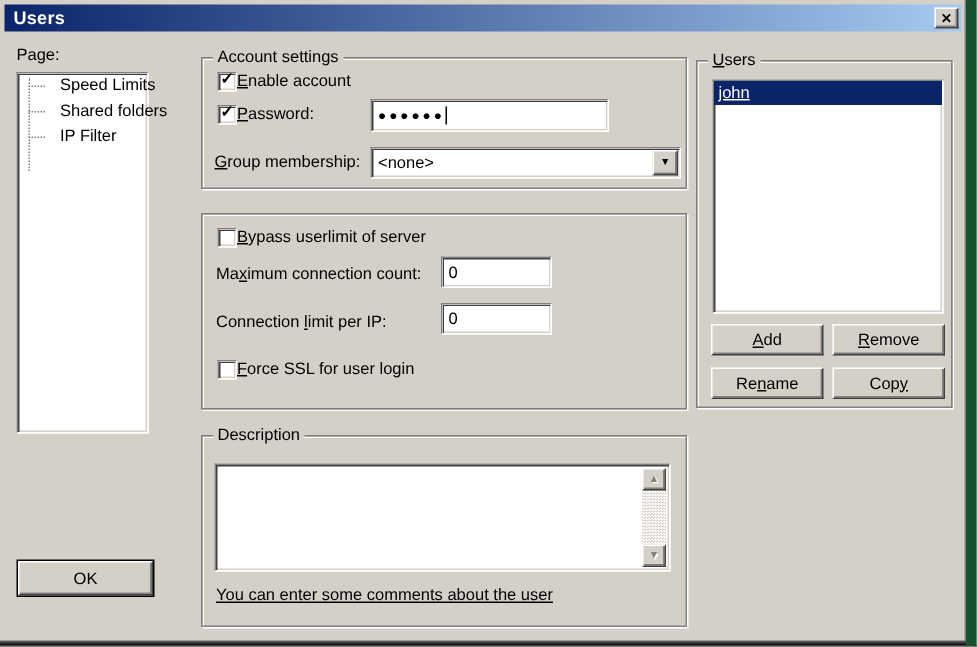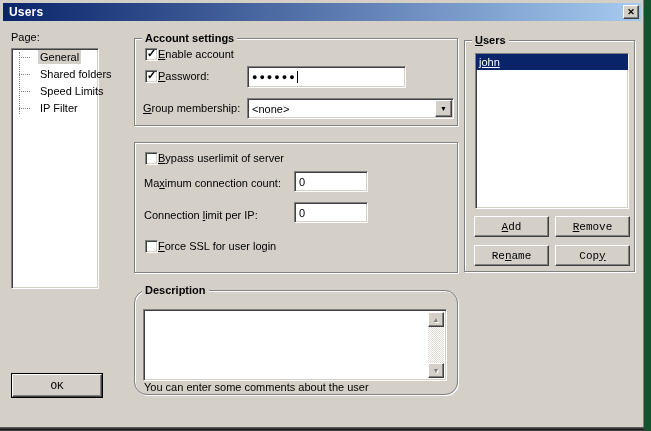--- a/index.html
+++ b/index.html
@@ -37,31 +37,31 @@
   
   .sunken {
     background:#fff;
     border:1px solid; border-color:#808080 #ffffff #ffffff #808080;
     box-shadow: inset 1px 1px 0 #404040, inset -1px -1px 0 #d4d0c8;
   }
   .btn {
     position:absolute; background:#d4d0c8;
     border:1px solid; border-color:#ffffff #404040 #404040 #ffffff;
     box-shadow: inset -1px -1px 0 #808080;
-    font-family:Liberation Mono, monospace; font-size:11px; color:#000;
+    font-family:Liberation Sans, sans-serif; font-size:11px; color:#000;
     display:flex; align-items:center; justify-content:center; cursor:default;
   }
   .btn.default { box-shadow: inset -1px -1px 0 #808080, 0 0 0 1px #000; }
   .groupbox {
     position:absolute;
     border:1px solid #808080;
     box-shadow: 1px 1px 0 #ffffff, inset 1px 1px 0 #ffffff;
   }
   .groupbox > .legend {
-    position:absolute; top:-7px; left:7px; background:#d4d0c8; padding:0 3px; line-height:13px;font-weight:bold;
+    position:absolute; top:-7px; left:7px; background:#d4d0c8; padding:0 3px; line-height:13px;
   }
   .label { position:absolute; white-space:nowrap; }
   
   .checkrow { position:absolute; display:flex; align-items:flex-start; cursor:default; }
   .checkbox {
     width:13px; height:13px; background:#fff; flex:none;
     border:1px solid; border-color:#808080 #ffffff #ffffff #808080;
     box-shadow: inset 1px 1px 0 #404040, inset -1px -1px 0 #d4d0c8;
     display:flex; align-items:center; justify-content:center;
   }
@@ -115,31 +115,27 @@
   <div class="titlebar">
     <span class="title">Users</span>
     <div class="close-btn">
       <span>✕</span>
     </div>
   </div>
 
   <div class="label" style="left:11px; top:31px;">Page:</div>
   <div class="treebox sunken">
     <div class="tree-vline"></div>
-    <div class="tree-item selected">
+    <div class="tree-item">
       <span class="tree-stub"></span>
-      <span class="ti-label">General</span>
+      <span class="ti-label">Speed Limits</span>
     </div>
     <div class="tree-item">
       <span class="tree-stub"></span>
       <span class="ti-label">Shared folders</span>
-    </div>
-    <div class="tree-item">
-      <span class="tree-stub"></span>
-      <span class="ti-label">Speed Limits</span>
     </div>
     <div class="tree-item">
       <span class="tree-stub"></span>
       <span class="ti-label">IP Filter</span>
     </div>
   </div>
 
   <div class="btn default" style="left:12px; top:362px; width:90px; height:23px;margin-top:12px;">
     <span>OK</span>
   </div>
@@ -196,34 +192,34 @@
     </div>
 
     <div class="checkrow" style="left:10px; top:97px;">
       <span class="checkbox">
         
       </span>
       <span class="cb-label"><u>F</u>orce SSL for user login</span>
     </div>
   </div>
 
-  <div class="groupbox" style="left:134px; top:290px; width:324px; height:105px;border-radius:13px;">
+  <div class="groupbox" style="left:134px; top:290px; width:324px; height:128px;">
     <span class="legend">Description</span>
     <div class="textarea sunken" style="left:8px; top:18px; width:304px; height:72px;">
       <span></span>
       <div class="scrollbar">
         <div class="scroll-btn up">
           <span>▲</span>
         </div>
         <div class="scroll-btn down">
           <span>▼</span>
         </div>
       </div>
     </div>
-    <div class="label" style="left:9px; top:90px;">You can enter some comments about the user</div>
+    <div class="label" style="left:9px; top:100px;text-decoration:underline;">You can enter some comments about the user</div>
   </div>
 
   <div class="groupbox" style="left:464px; top:40px; width:171px; height:232px;">
     <span class="legend"><u>U</u>sers</span>
     <div class="listbox sunken" style="left:10px; top:12px; width:154px; height:156px;">
       <div class="list-item selected">
         <span>john</span>
       </div>
     </div>
     <div class="btn" style="left:9px; top:175px; width:75px; height:21px;">

